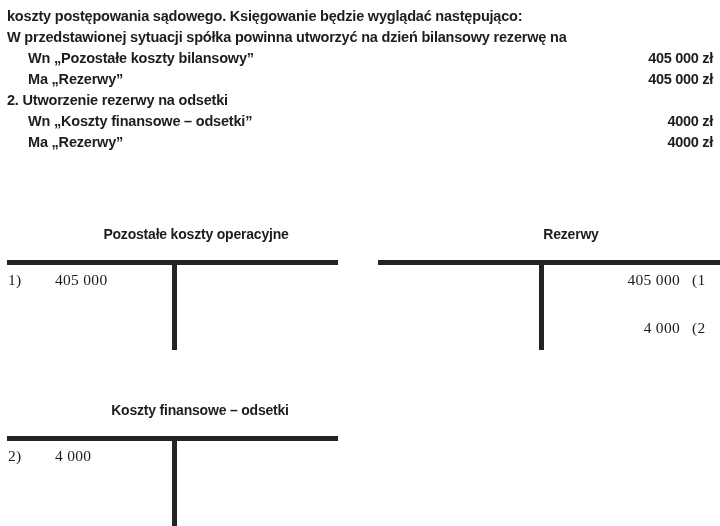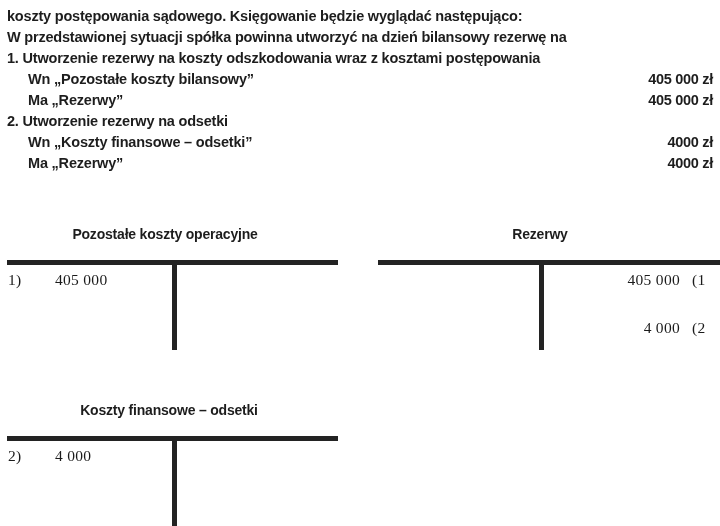--- a/index.html
+++ b/index.html
@@ -62,20 +62,21 @@
     position: absolute;
   }
   .t-title {
     position: absolute;
     top: 0;
     font-size: 14px;
     font-weight: bold;
     letter-spacing: -0.2px;
     white-space: nowrap;
     text-align: center;
+    padding-left: 31px;
   }
   .t-hbar {
     position: absolute;
     height: 5px;
     background: #232323;
   }
   .t-vbar {
     position: absolute;
     width: 5px;
     background: #232323;
@@ -107,21 +108,20 @@
   #acct-kfo { left: 0px;   top: 402px; width: 345px; }
 </style>
 </head>
 <body>
 
 <div class="text-block">
 
   <div class="para-line">koszty postępowania sądowego. Księgowanie będzie wyglądać następująco:</div>
   <div class="para-line">W przedstawionej sytuacji spółka powinna utworzyć na dzień bilansowy rezerwę na</div>
 
-  <div class="entry-heading">1. Utworzenie rezerwy na koszty odszkodowania wraz z kosztami postępowania</div>
 
   <div class="entry-row">
     <span>Wn „Pozostałe koszty bilansowy”</span>
     <span class="amount">405 000 zł</span>
   </div>
 
   <div class="entry-row">
     <span>Ma „Rezerwy”</span>
     <span class="amount">405 000 zł</span>
   </div>

